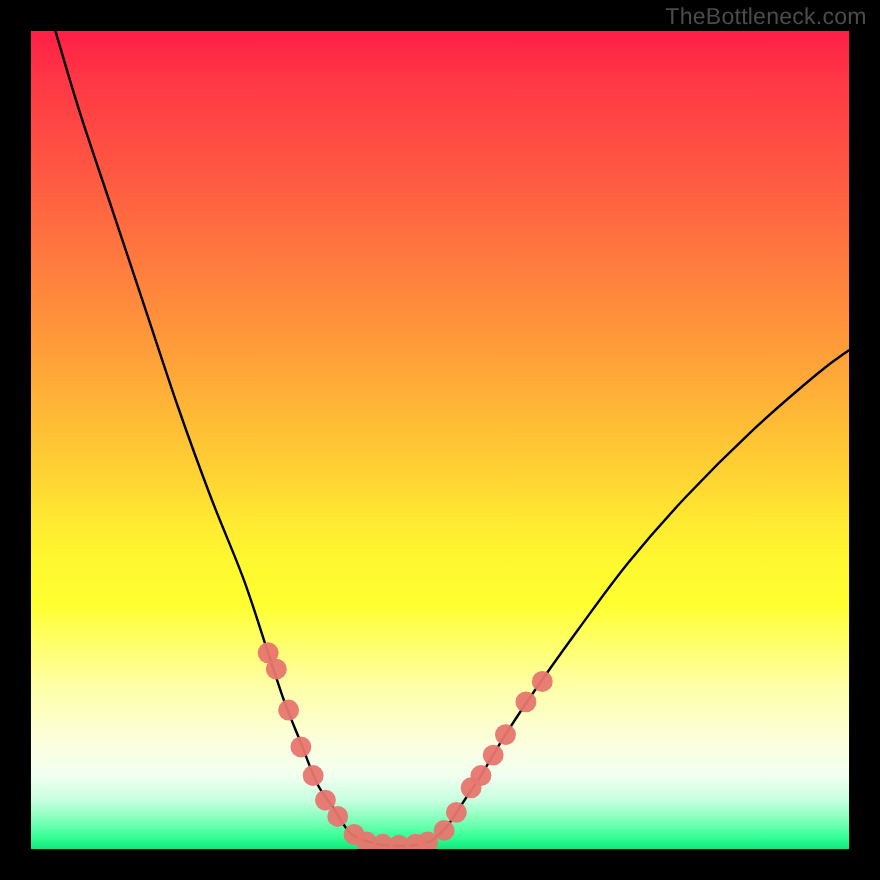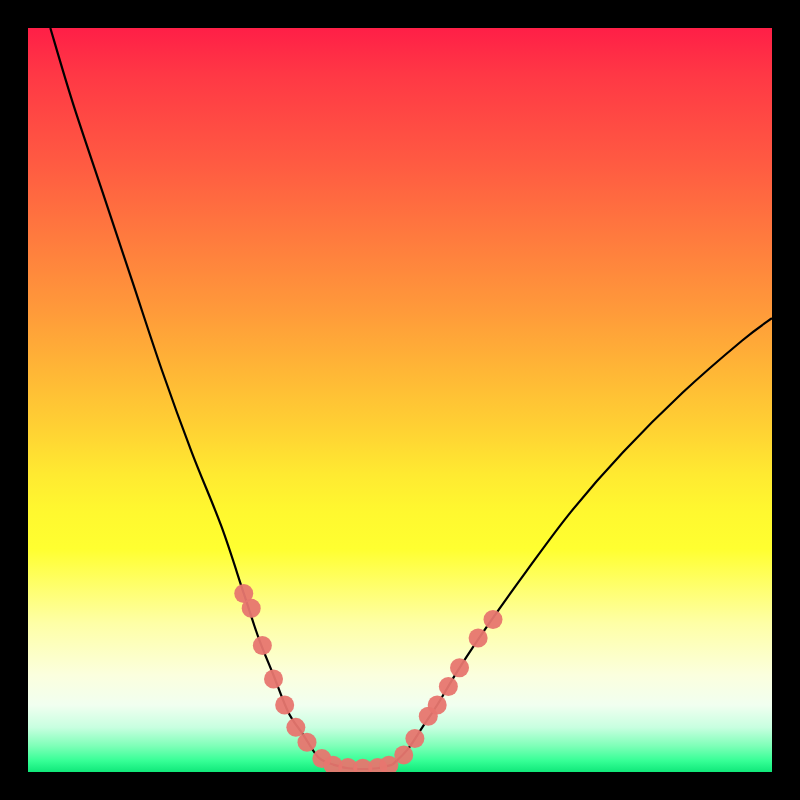--- a/index.html
+++ b/index.html
@@ -95,13 +95,14 @@
           <circle cx="386.88" cy="710.52" r="9.5" fill="#e7766f" stroke="#d85f59" stroke-width="0" fill-opacity="0.95"></circle>
           <circle cx="400.27199999999993" cy="688.2" r="9.5" fill="#e7766f" stroke="#d85f59" stroke-width="0" fill-opacity="0.95"></circle>
           <circle cx="409.20000000000005" cy="677.04" r="9.5" fill="#e7766f" stroke="#d85f59" stroke-width="0" fill-opacity="0.95"></circle>
           <circle cx="420.35999999999996" cy="658.44" r="9.5" fill="#e7766f" stroke="#d85f59" stroke-width="0" fill-opacity="0.95"></circle>
           <circle cx="431.52" cy="639.84" r="9.5" fill="#e7766f" stroke="#d85f59" stroke-width="0" fill-opacity="0.95"></circle>
           <circle cx="450.12" cy="610.08" r="9.5" fill="#e7766f" stroke="#d85f59" stroke-width="0" fill-opacity="0.95"></circle>
           <circle cx="465" cy="591.48" r="9.5" fill="#e7766f" stroke="#d85f59" stroke-width="0" fill-opacity="0.95"></circle>
         </g>
     </svg>
   </div>
+  <div class="watermark">TheBottleneck.com</div>
 </div>
 
 </body></html>

